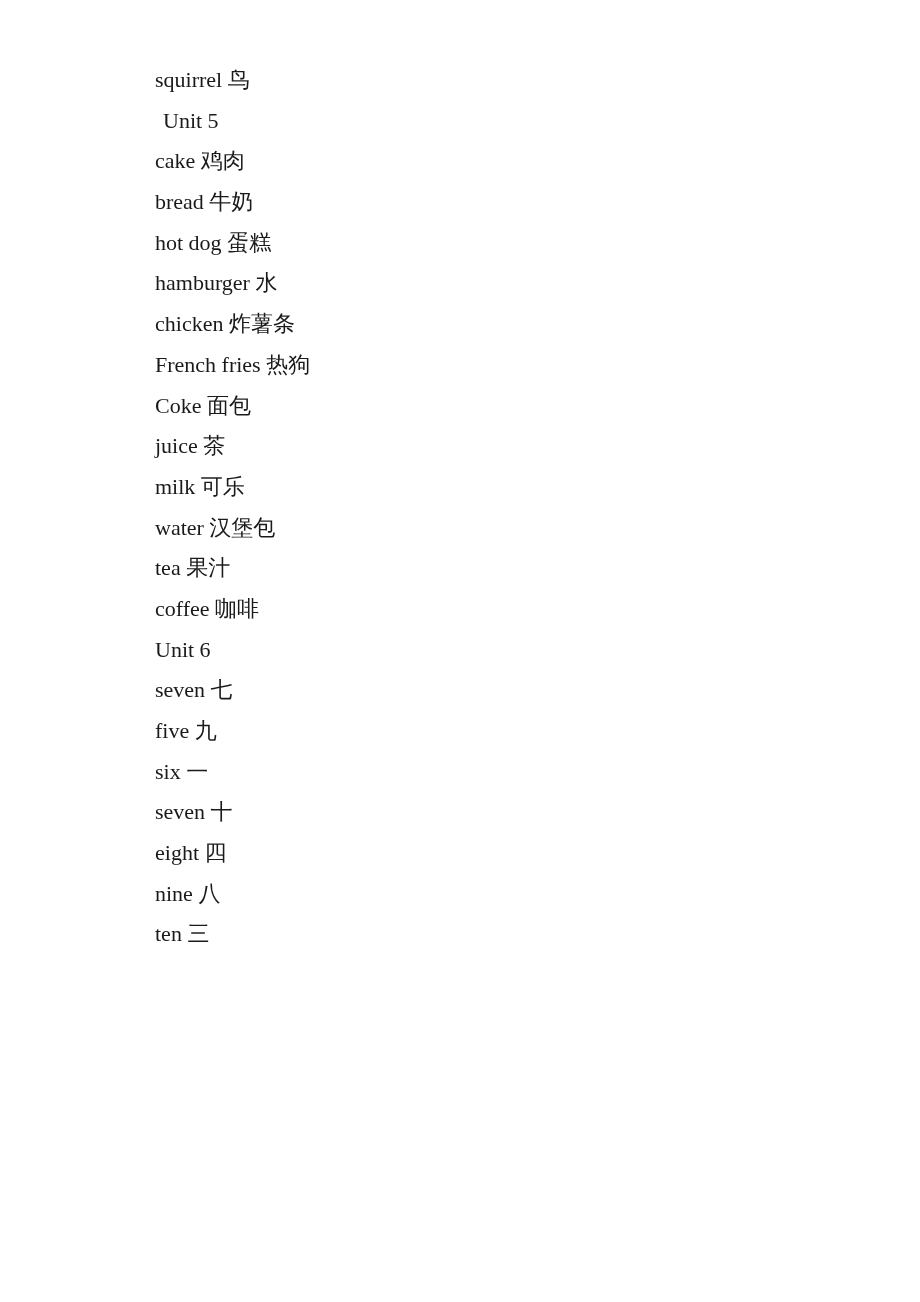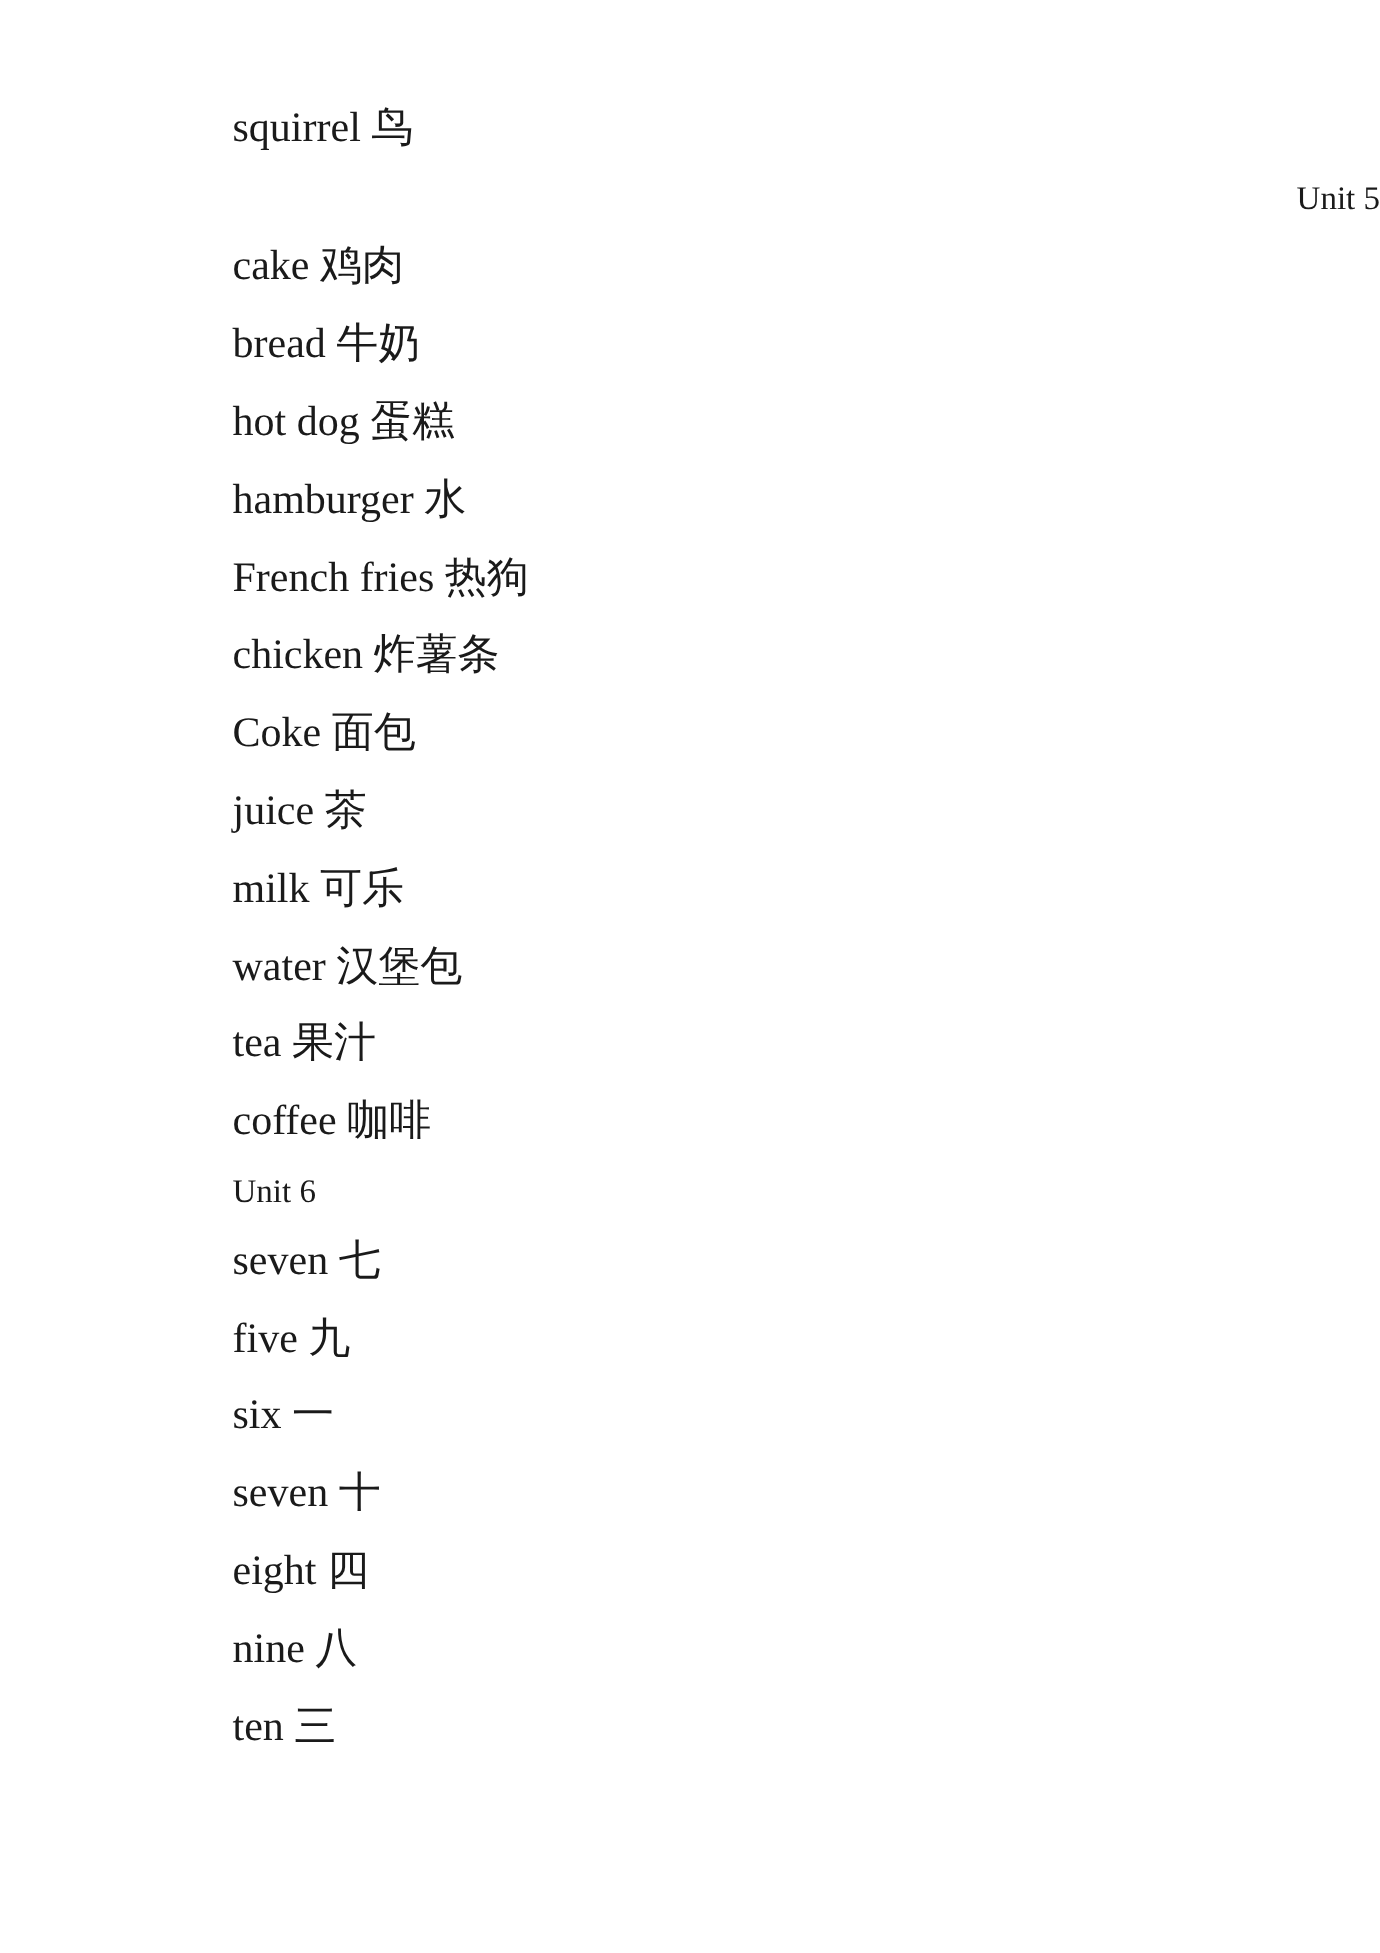--- a/index.html
+++ b/index.html
@@ -33,49 +33,48 @@
     }
 
     .content {
       position: relative;
       z-index: 1;
       padding: 60px 0 60px 155px;
     }
 
     .vocab-item {
       line-height: 1.85;
-      font-size: 28px;
+      font-size: 22px;
     }
 
     .section-header {
       line-height: 1.85;
       font-size: 22px;
       padding-left: 0px;
     }
 
     .indent {
       padding-left: 8px;
-      text-align: right;
     }
   </style>
 </head>
 <body>
 
 <div class="watermark"></div>
 
 <div class="content">
 
 <div class="vocab-item"><span>squirrel</span>  <span>鸟</span></div>
     <div class="section-header indent"><span>Unit 5</span></div>
     <div class="vocab-item"><span>cake</span>  <span>鸡肉</span></div>
     <div class="vocab-item"><span>bread</span>  <span>牛奶</span></div>
     <div class="vocab-item"><span>hot dog</span>  <span>蛋糕</span></div>
     <div class="vocab-item"><span>hamburger</span>  <span>水</span></div>
+    <div class="vocab-item"><span>chicken</span>  <span>炸薯条</span></div>
     <div class="vocab-item"><span>French fries</span>  <span>热狗</span></div>
-    <div class="vocab-item"><span>chicken</span>  <span>炸薯条</span></div>
     <div class="vocab-item"><span>Coke</span>  <span>面包</span></div>
     <div class="vocab-item"><span>juice</span>  <span>茶</span></div>
     <div class="vocab-item"><span>milk</span>  <span>可乐</span></div>
     <div class="vocab-item"><span>water</span>  <span>汉堡包</span></div>
     <div class="vocab-item"><span>tea</span>  <span>果汁</span></div>
     <div class="vocab-item"><span>coffee</span>  <span>咖啡</span></div>
     <div class="section-header"><span>Unit 6</span></div>
     <div class="vocab-item"><span>seven</span>  <span>七</span></div>
     <div class="vocab-item"><span>five</span>  <span>九</span></div>
     <div class="vocab-item"><span>six</span>  <span>一</span></div>

